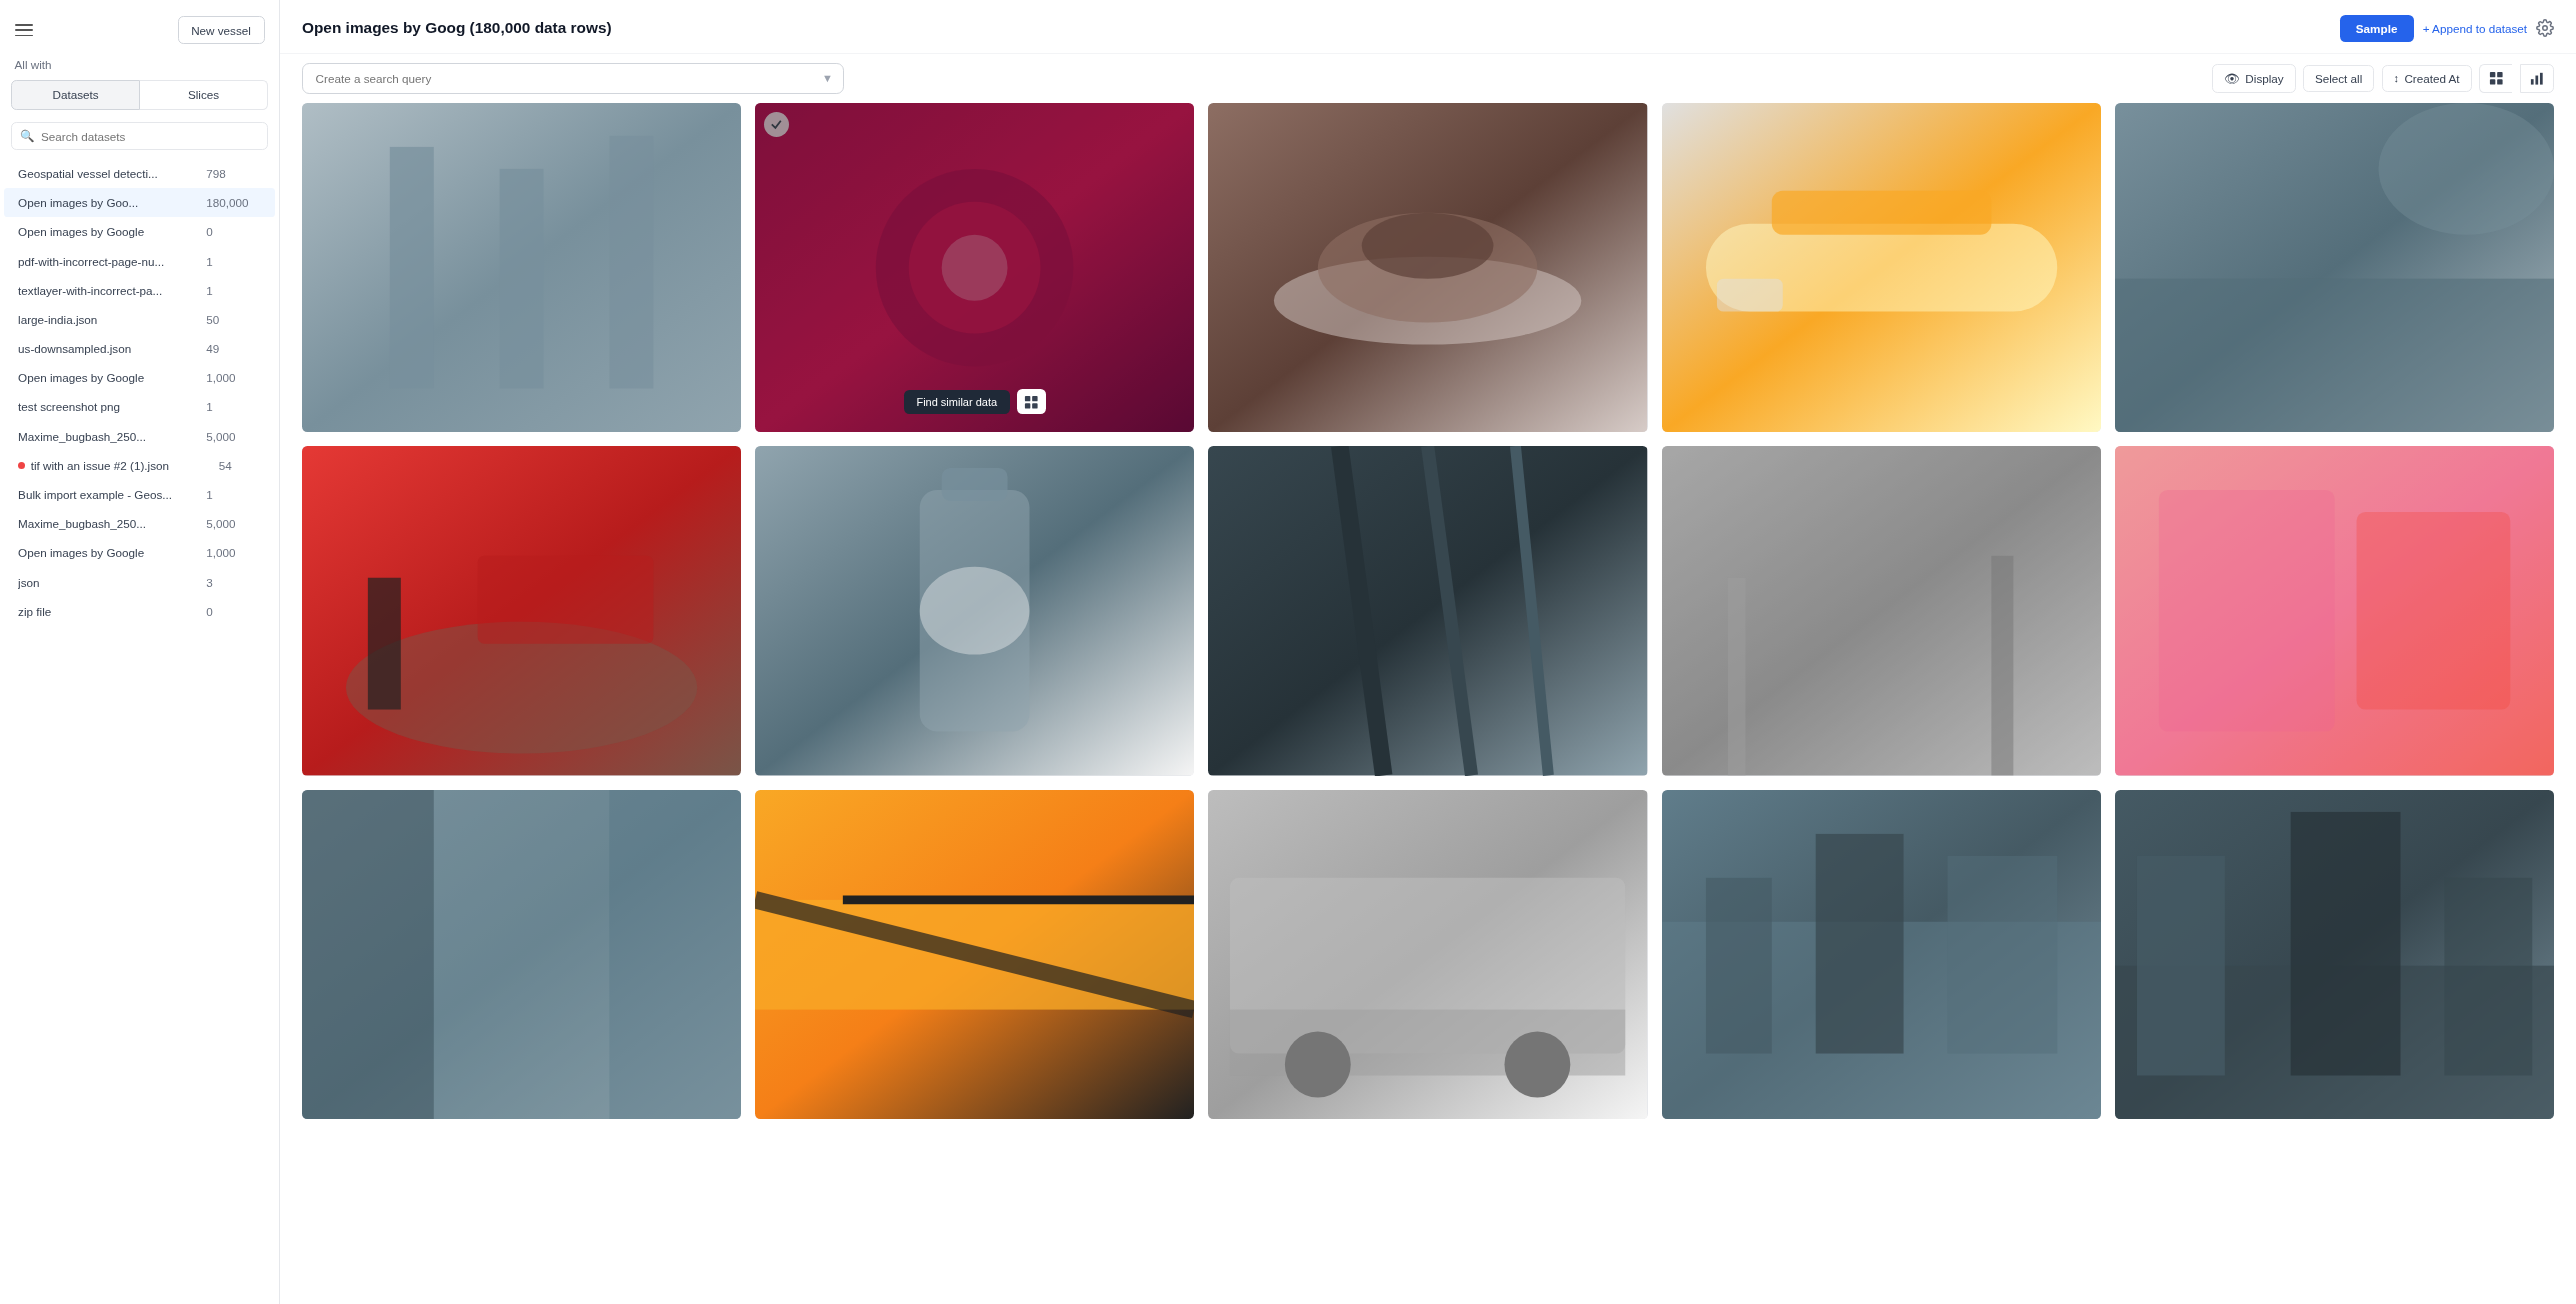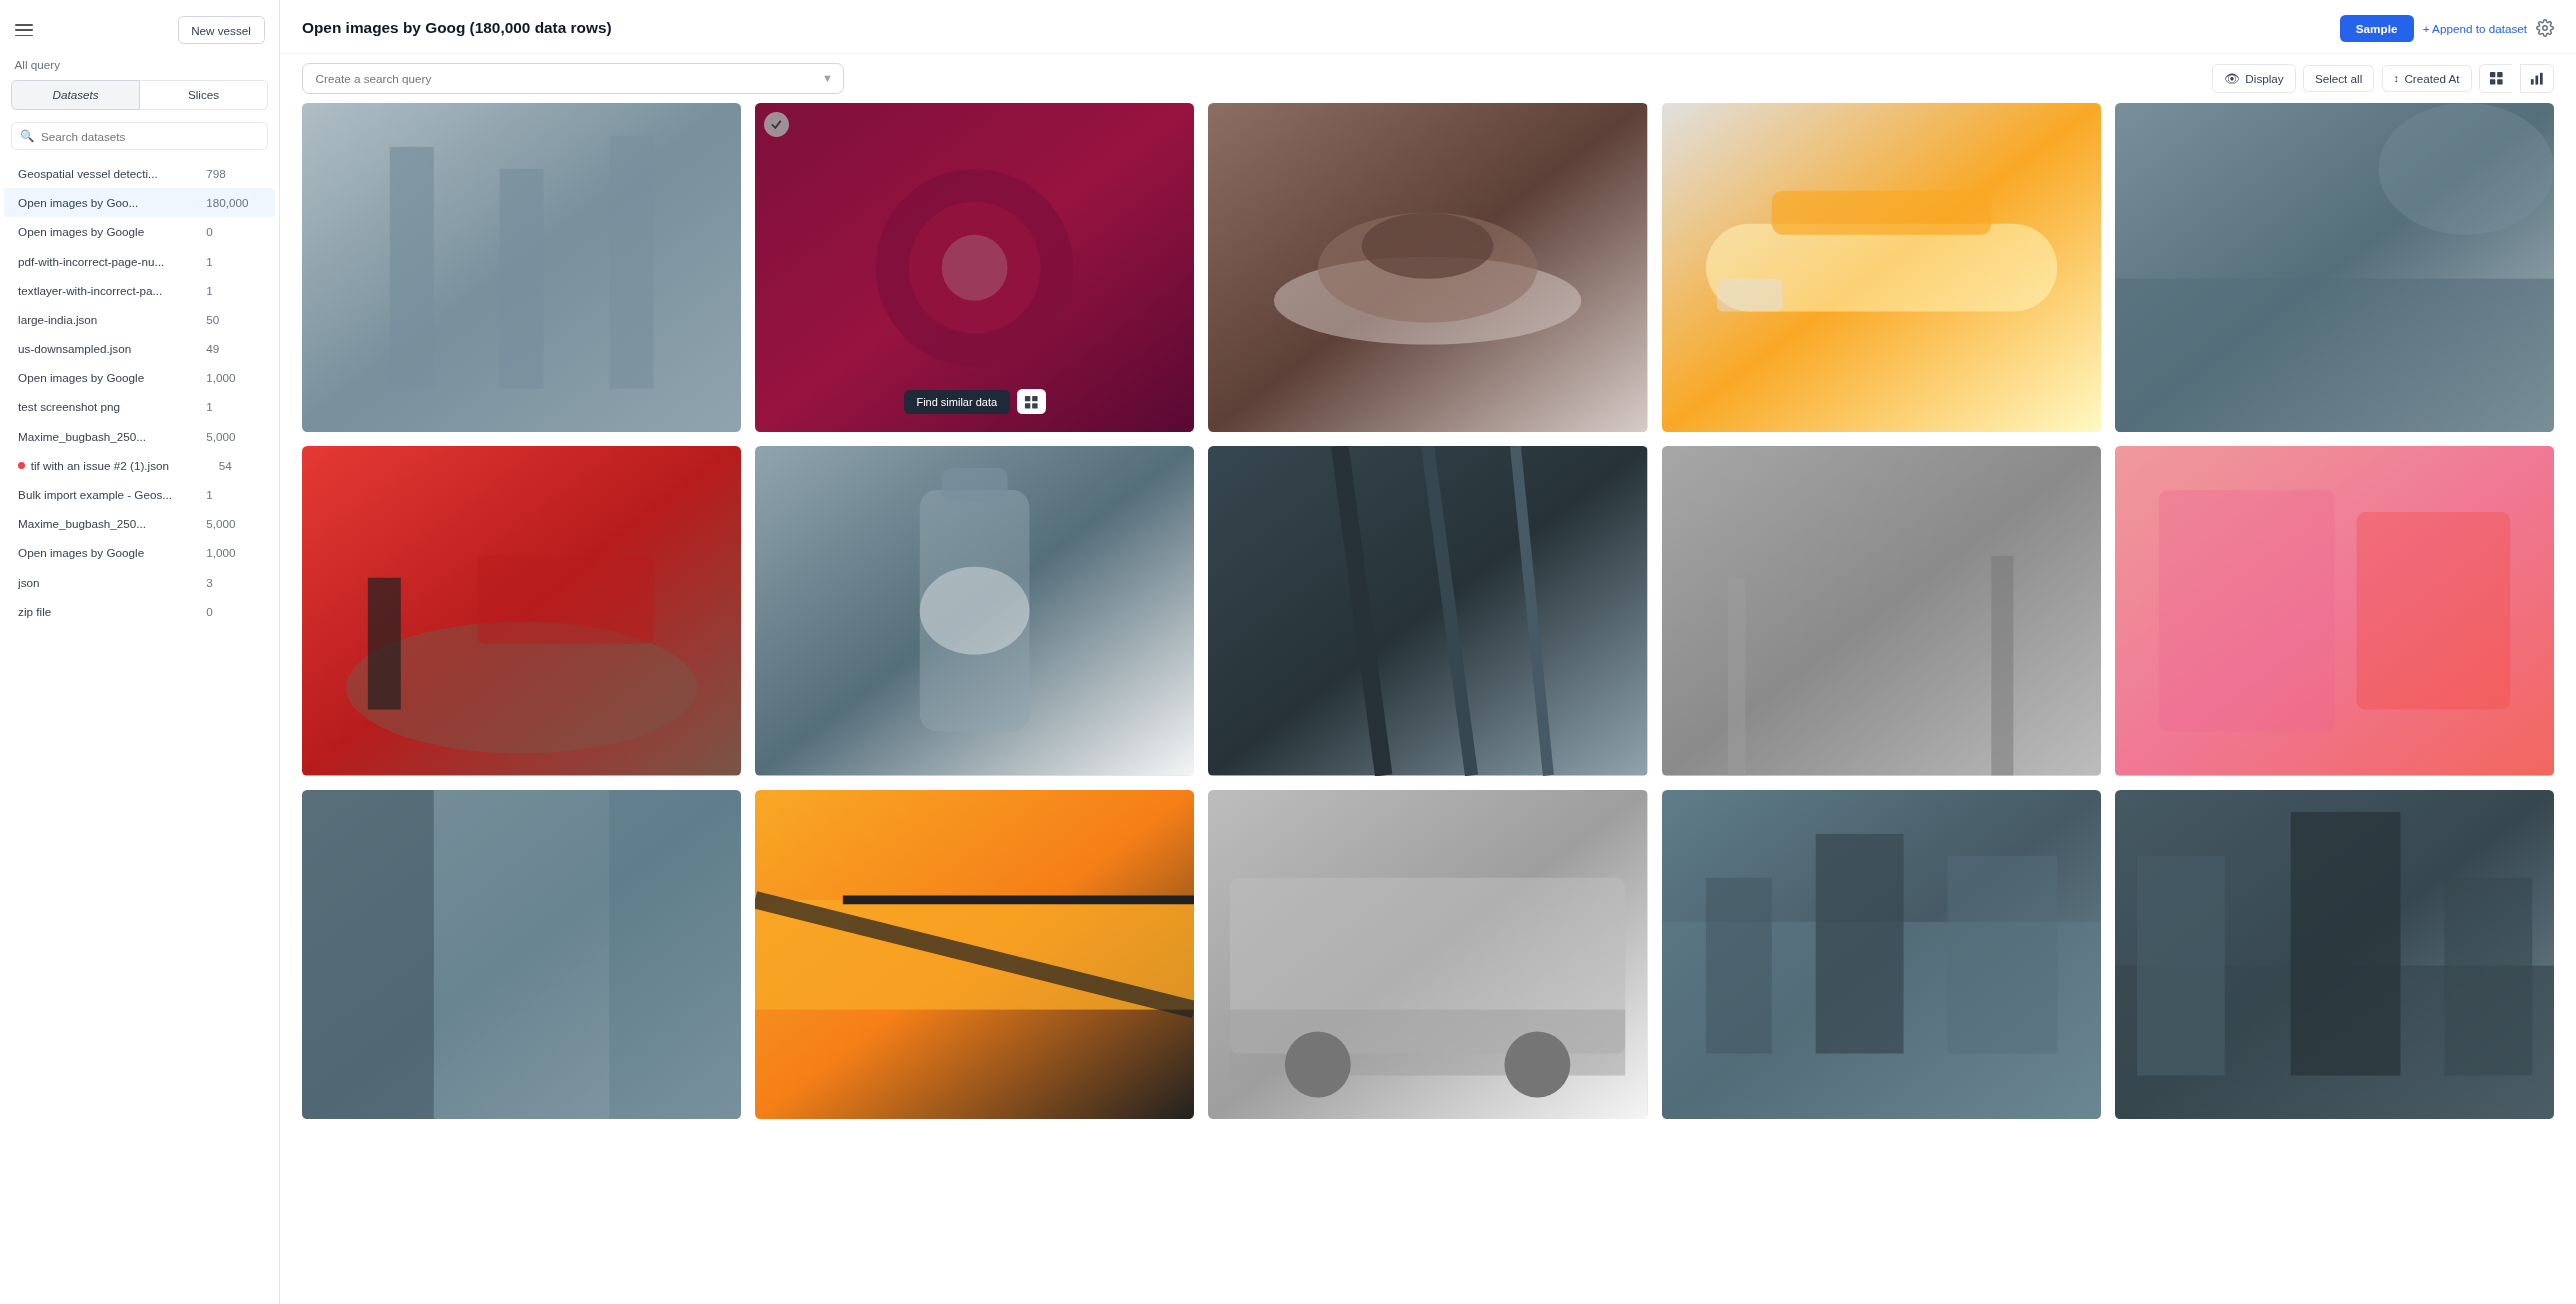--- a/index.html
+++ b/index.html
@@ -51,21 +51,21 @@
       background: #fff;
       font-size: 11.7px;
       cursor: pointer;
       font-weight: 500;
       color: #374151;
     }
     .tab-btn.active {
       background: #f3f4f6;
       border-color: #d1d5db;
     }
-    .tab-btn:first-child { border-radius: 5.4px 0 0 5.4px; font-style: italic; }
+    .tab-btn:first-child { border-radius: 5.4px 0 0 5.4px; }
     .tab-btn:last-child { border-radius: 0 5.4px 5.4px 0; border-left: none; }
     .search-box {
       margin: 3.6px 11px 9px;
       position: relative;
     }
     .search-box input {
       width: 100%;
       padding: 6.3px 11px 6.3px 29px;
       border: 0.9px solid #e5e7eb;
       border-radius: 5.4px;
@@ -312,21 +312,21 @@
 
 <div class="sidebar">
   <div class="sidebar-header">
     <div class="hamburger-icon">
       <span></span>
         <span></span>
         <span></span>
     </div>
     <button class="new-dataset-btn">New vessel</button>
   </div>
-  <div class="all-data-label">All query</div>
+  <div class="all-data-label">All with</div>
   <div class="tabs-row">
     <button class="tab-btn active">Datasets</button>
     <button class="tab-btn">Slices</button>
   </div>
   <div class="search-box">
     <span class="search-icon-inner">🔍</span>
     <input type="text" placeholder="Search datasets" style="">
   </div>
   <div class="dataset-list" id="dataset-list">
       <div class="dataset-item">

